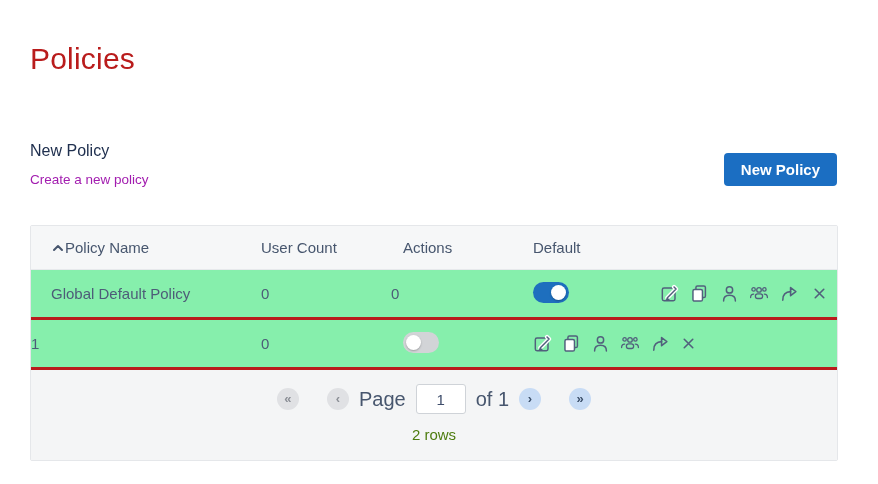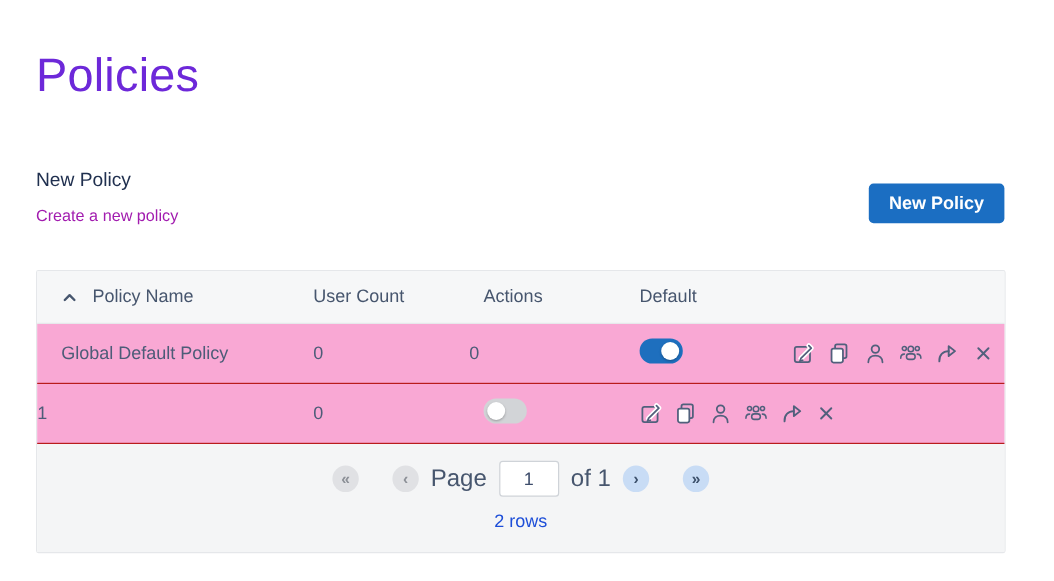--- a/index.html
+++ b/index.html
@@ -9,21 +9,21 @@
     color:#4d5c78;
   }
   .page {
     position:relative;
     width:878px; height:484px;
     background:#ffffff;
     overflow:hidden;
   }
   .page-title {
     position:absolute; left:30px; top:42px;
-    font-size:39px; font-weight:400; color:#6d28d9;
+    font-size:30px; font-weight:400; color:#b91c1c;
     letter-spacing:0.2px;
   }
   .section-head { position:absolute; left:30px; top:142px; }
   .section-heading { font-size:16px; font-weight:500; color:#20304f; }
   .section-subheading { margin-top:12px; font-size:13.5px; color:#a21caf; }
   .new-policy-btn {
     position:absolute; right:41px; top:153px;
     background:#1b6ec2; color:#ffffff;
     border:none; border-radius:4px;
     font-family:inherit; font-size:15px; font-weight:600;
@@ -39,22 +39,22 @@
     display:grid;
     grid-template-columns:230px 130px 130px 126px 1fr;
     align-items:center;
   }
   .t-header {
     height:44px;
     background:#f6f7f8;
     border-bottom:1px solid #e7e9ec;
     color:#47566e;
   }
-  .t-row { height:50px; background:#f9a8d4; border-bottom:1px solid #b91c1c; }
-  .cell-name { padding-left:20px; display:flex; align-items:center; gap:12px; }
+  .t-row { height:50px; background:#86efac; border-bottom:3px solid #b91c1c; }
+  .cell-name { padding-left:20px; display:flex; align-items:center; gap:0; }
   .cell-center { }
   .cell-left { padding-left:12px; }
   .actions-cell { display:flex; align-items:center; gap:10px; padding-left:12px; }
   .icon-btn {
     background:none; border:none; padding:0; cursor:pointer;
     width:20px; height:20px; display:flex; align-items:center; justify-content:center;
   }
   .icon-btn svg { display:block; }
   .sort-caret { display:inline-flex; }
   
@@ -84,21 +84,21 @@
   .pg-btn.disabled { background:#e0e1e4; color:#8b8f96; cursor:default; }
   .pg-btn.enabled  { background:#c8dcf5; color:#3c506b; }
   .pg-gap { width:8px; }
   .pg-label { font-size:20px; color:#47566e; }
   .page-input {
     width:50px; height:30px;
     border:1px solid #cfd3d8; border-radius:3px;
     background:#ffffff; color:#3e4d6b;
     font-family:inherit; font-size:15px; text-align:center;
   }
-  .rows-summary { margin-top:12px; text-align:center; font-size:15px; color:#1d4ed8; }
+  .rows-summary { margin-top:12px; text-align:center; font-size:15px; color:#4d7c0f; }
 </style>
 </head>
 <body>
 
 <div class="page">
 
   <h1 class="page-title">Policies</h1>
 
   <div class="section-head">
     <div class="section-heading">New Policy</div>

